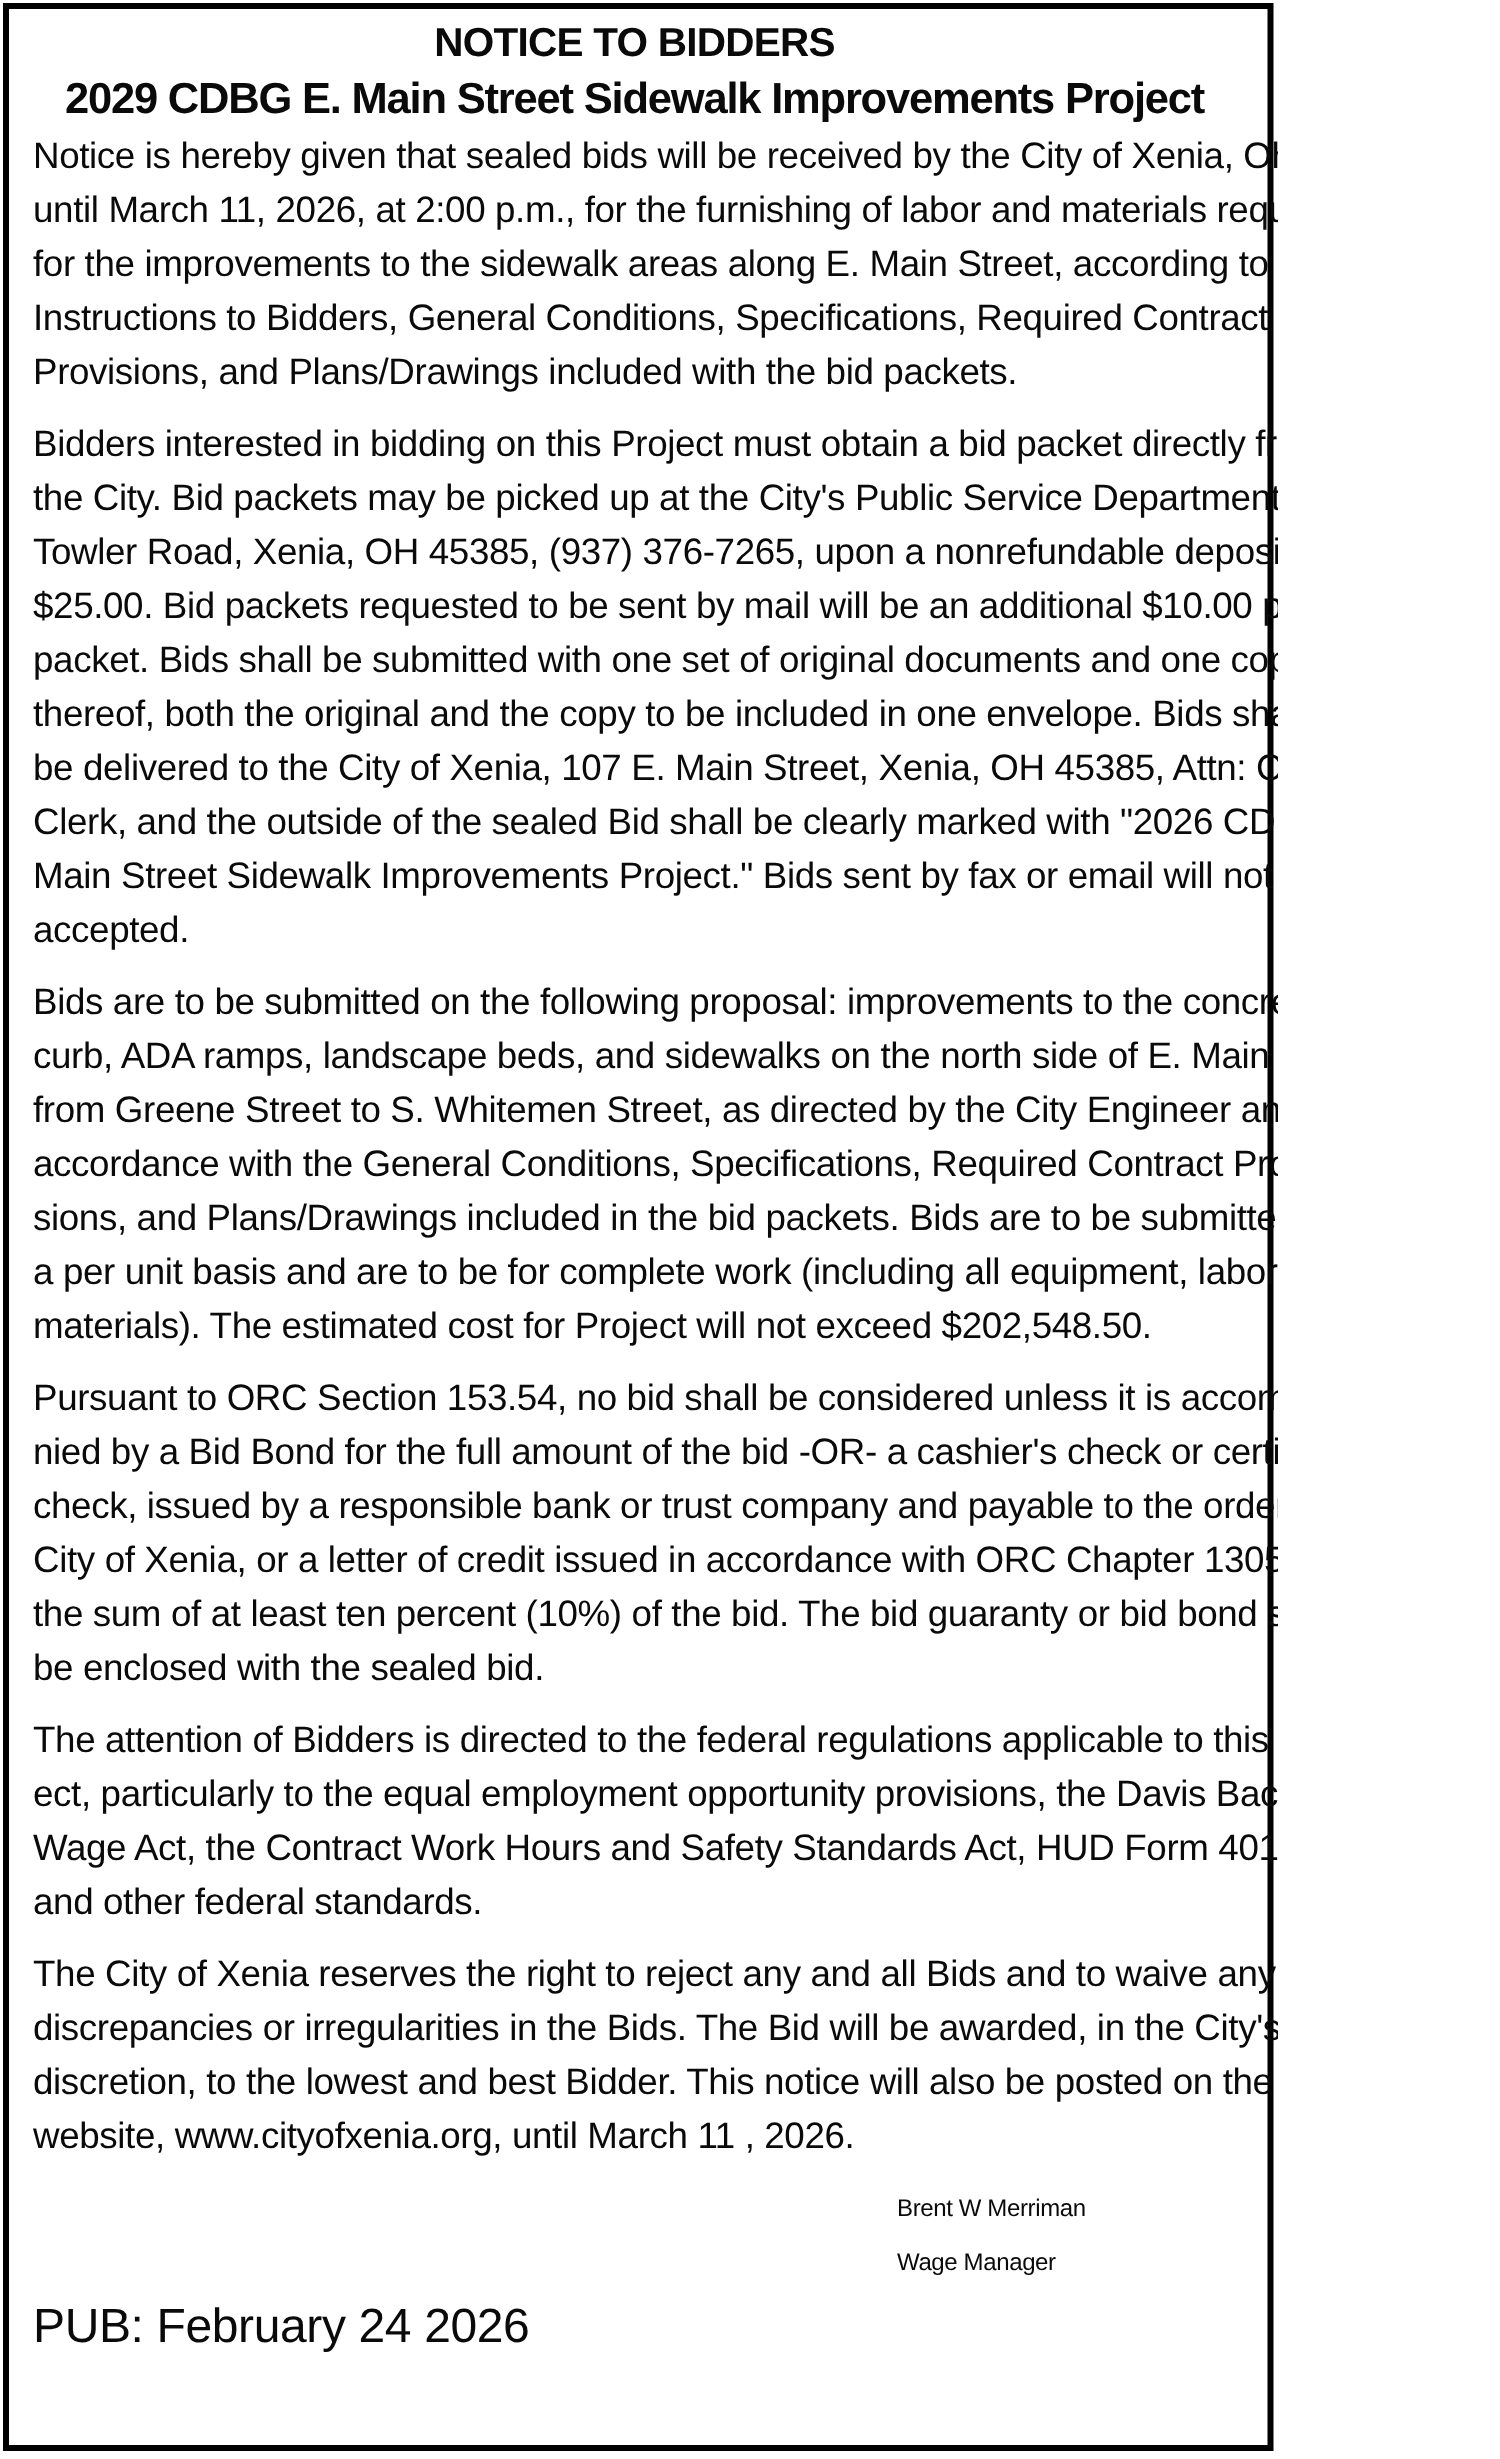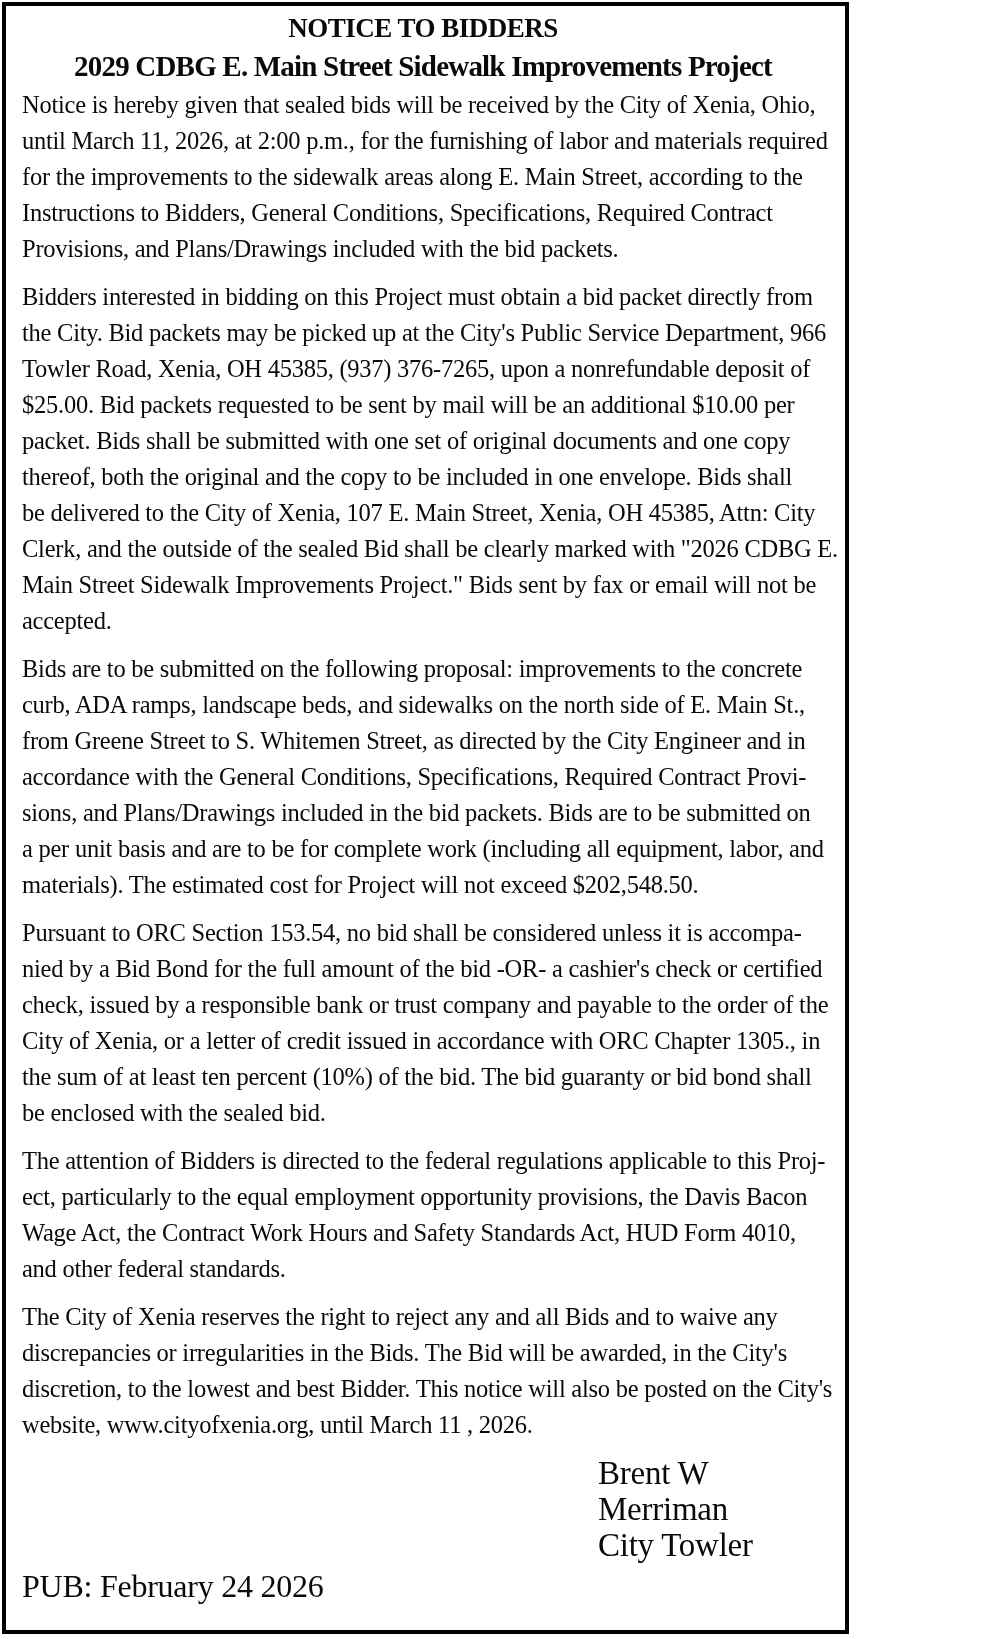--- a/index.html
+++ b/index.html
@@ -6,21 +6,21 @@
     margin: 0;
     padding: 0;
     background: #ffffff;
   }
   .page {
     position: relative;
     width: 852px;
     height: 1639px;
     background: #ffffff;
     overflow: hidden;
-    font-family: Liberation Serif, serif;
+    font-family: Liberation Sans, sans-serif;
     color: #0a0a0a;
     box-sizing: border-box;
   }
   .frame {
     position: absolute;
     top: 2px;
     left: 2px;
     right: 3px;
     bottom: 5px;
     border: 4px solid #000000;
@@ -53,21 +53,21 @@
   }
   .para {
     margin: 0 0 12px 0;
     font-size: 24.5px;
     line-height: 36px;
     letter-spacing: -0.25px;
     white-space: pre;       
   }
   .signature {
     margin: 10px 0 0 576px;
-    font-size: 33px;
+    font-size: 16px;
     line-height: 36px;
     letter-spacing: -0.25px;
   }
   .footer {
     margin-top: 8px;
     font-size: 32px;
     line-height: 31px;
     letter-spacing: -0.25px;
   }
 </style>
@@ -116,21 +116,21 @@
 Wage Act, the Contract Work Hours and Safety Standards Act, HUD Form 4010,
 and other federal standards.</p>
       <p class="para">The City of Xenia reserves the right to reject any and all Bids and to waive any
 discrepancies or irregularities in the Bids. The Bid will be awarded, in the City's
 discretion, to the lowest and best Bidder. This notice will also be posted on the City's
 website, www.cityofxenia.org, until March 11 , 2026.</p>
     </div>
 
     <div class="signature">
       <div>Brent W Merriman</div>
-      <div>City Towler</div>
+      <div>Wage Manager</div>
     </div>
 
     <div class="footer">
       <div>PUB: February 24 2026</div>
     </div>
 
   </div>
 </div>
 
 </body></html>

